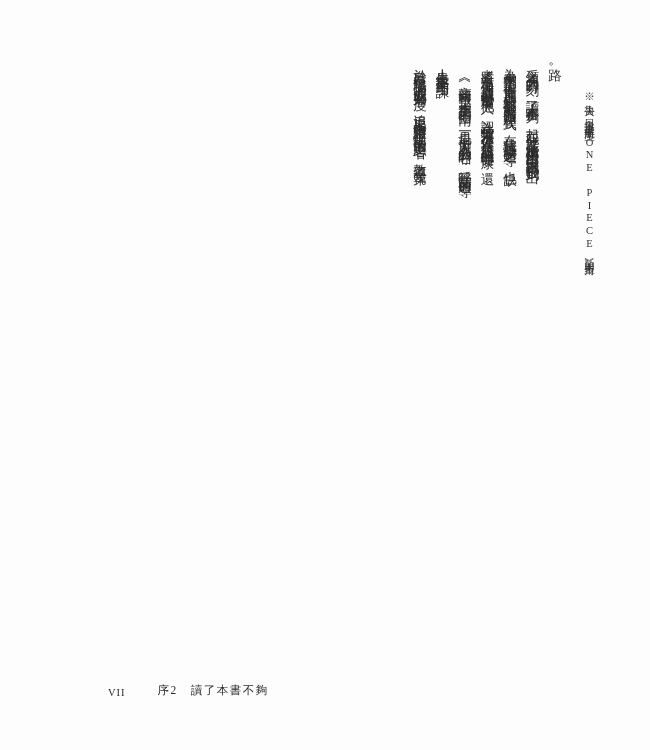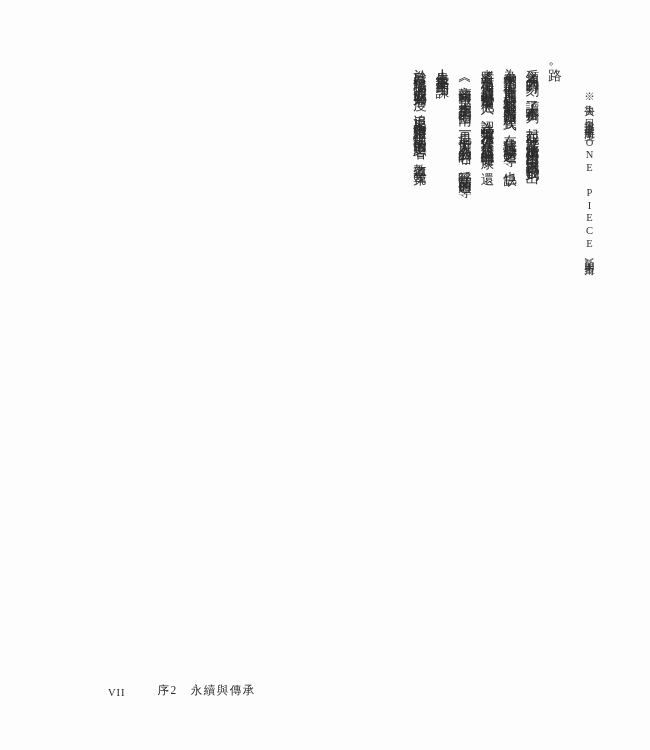--- a/index.html
+++ b/index.html
@@ -106,16 +106,16 @@
     <div class="col">路。</div>
 
     <div class="col footnote">
       <span class="footnote-mark">※</span><span>魯夫：日本漫畫《航海王 ONE PIECE》的男主角。</span>
     </div>
 
   </div>
 
   <div class="footer">
     <span class="folio">VII</span>
-    <span class="footer-title">序2　永續與傳承</span>
+    <span class="footer-title">序2　讀了本書不夠</span>
   </div>
 
 </div>
 
 </body></html>

